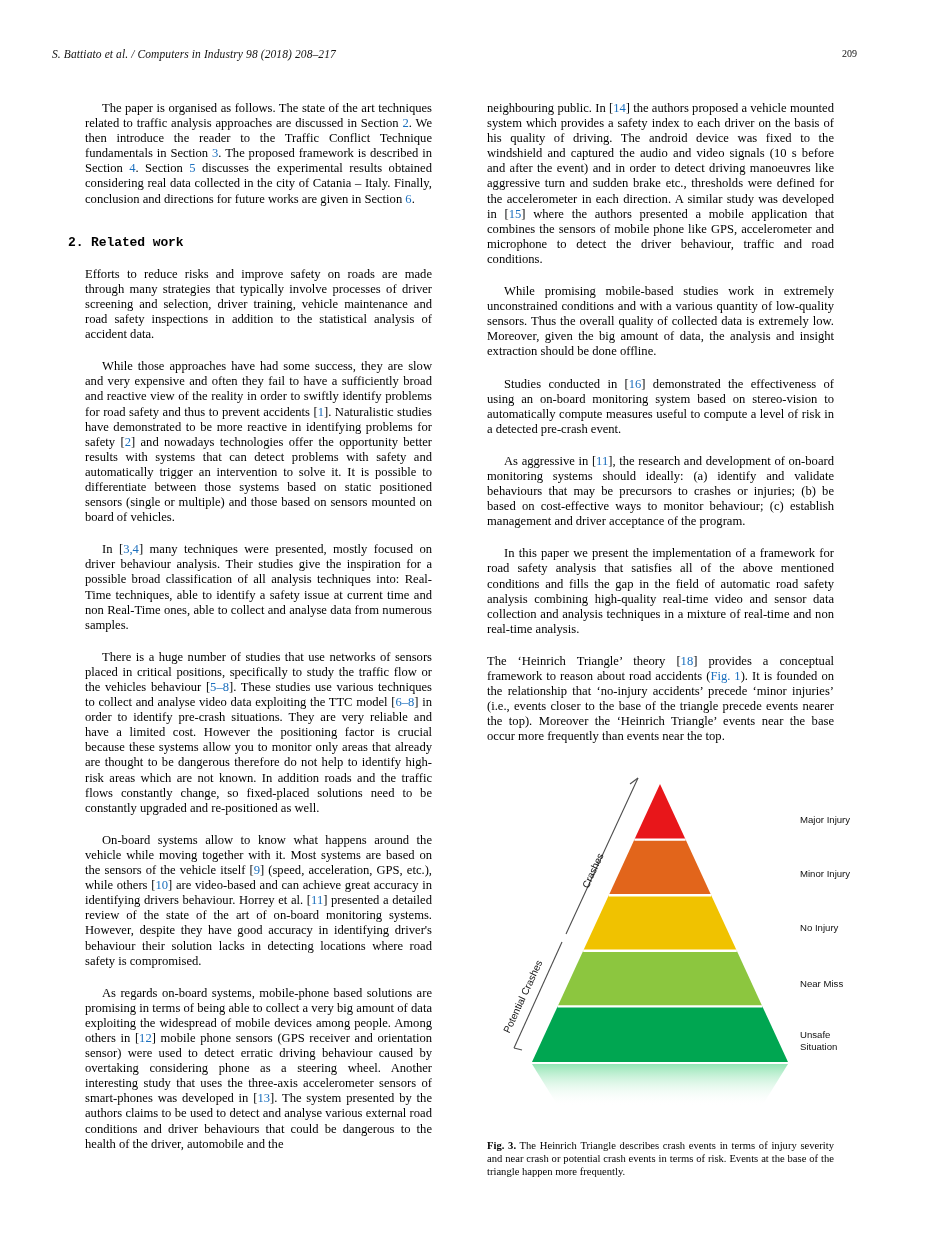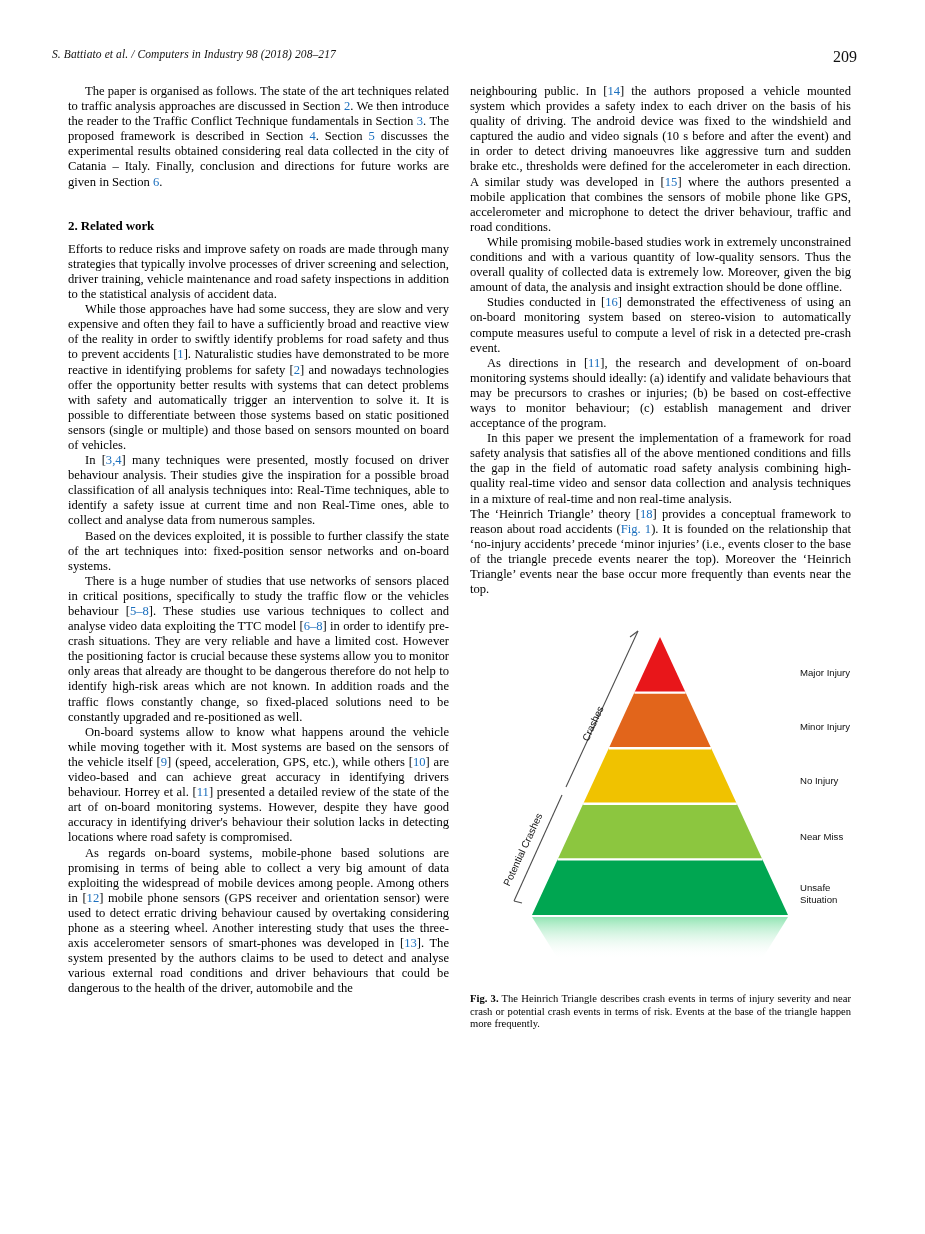--- a/index.html
+++ b/index.html
@@ -29,21 +29,21 @@
     font-size: 11.5px;
     font-style: italic;
     text-align: left;
     color: #111;
     letter-spacing: 0.1px;
   }
   .folio {
     position: absolute;
     right: 68px;
     top: 48px;
-    font-size: 16px;
+    font-size: 10px;
     font-style: normal;
     color: #111;
     text-align: center;
   }
   .rule {
     position: absolute;
     left: 68px;
     top: 70px;
     width: 790px;
     height: 0px;
@@ -56,26 +56,26 @@
     font-size: 12.6px;
     line-height: 15.1px;
     text-align: justify;
     text-justify: inter-word;
     hyphens: auto;
   }
   .col-left { left: 68px; }
   .col-right { left: 470px; }
 
   p {
-    margin: 0;
+    margin: 17px;
     text-indent: 17px;
   }
   p.noindent { text-indent: 0; }
   h2.section {
-    font-family: Liberation Serif, serif;
+    font-family: Liberation Mono, monospace;
     font-size: 13px;
     font-weight: bold;
     margin: 28px 0 9px 0;
     text-align: left;
     text-indent: 0;
     letter-spacing: -0.1px;
   }
   a.ref {
     color: #1a6ebd;
     text-decoration: none;
@@ -127,39 +127,38 @@
     <p><span>The paper is organised as follows. The state of the art techniques related to traffic analysis approaches are discussed in Section </span><a class="ref" href="#">2</a><span>. We then introduce the reader to the Traffic Conflict Technique fundamentals in Section </span><a class="ref" href="#">3</a><span>. The proposed framework is described in Section </span><a class="ref" href="#">4</a><span>. Section </span><a class="ref" href="#">5</a><span> discusses the experimental results obtained considering real data collected in the city of Catania – Italy. Finally, conclusion and directions for future works are given in Section </span><a class="ref" href="#">6</a><span>.</span></p>
 
     <h2 class="section">2. Related work</h2>
 
     <p class="noindent">Efforts to reduce risks and improve safety on roads are made through many strategies that typically involve processes of driver screening and selection, driver training, vehicle maintenance and road safety inspections in addition to the statistical analysis of accident data.</p>
 
     <p><span>While those approaches have had some success, they are slow and very expensive and often they fail to have a sufficiently broad and reactive view of the reality in order to swiftly identify problems for road safety and thus to prevent accidents [</span><a class="ref" href="#">1</a><span>]. Naturalistic studies have demonstrated to be more reactive in identifying problems for safety [</span><a class="ref" href="#">2</a><span>] and nowadays technologies offer the opportunity better results with systems that can detect problems with safety and automatically trigger an intervention to solve it. It is possible to differentiate between those systems based on static positioned sensors (single or multiple) and those based on sensors mounted on board of vehicles.</span></p>
 
     <p><span>In [</span><a class="ref" href="#">3,4</a><span>] many techniques were presented, mostly focused on driver behaviour analysis. Their studies give the inspiration for a possible broad classification of all analysis techniques into: Real-Time techniques, able to identify a safety issue at current time and non Real-Time ones, able to collect and analyse data from numerous samples.</span></p>
 
-    <p>Based on the devices exploited, it is possible to further classify the state of the art techniques into: fixed-position sensor networks and on-board systems.</p>
 
     <p><span>There is a huge number of studies that use networks of sensors placed in critical positions, specifically to study the traffic flow or the vehicles behaviour [</span><a class="ref" href="#">5–8</a><span>]. These studies use various techniques to collect and analyse video data exploiting the TTC model [</span><a class="ref" href="#">6–8</a><span>] in order to identify pre-crash situations. They are very reliable and have a limited cost. However the positioning factor is crucial because these systems allow you to monitor only areas that already are thought to be dangerous therefore do not help to identify high-risk areas which are not known. In addition roads and the traffic flows constantly change, so fixed-placed solutions need to be constantly upgraded and re-positioned as well.</span></p>
 
     <p><span>On-board systems allow to know what happens around the vehicle while moving together with it. Most systems are based on the sensors of the vehicle itself [</span><a class="ref" href="#">9</a><span>] (speed, acceleration, GPS, etc.), while others [</span><a class="ref" href="#">10</a><span>] are video-based and can achieve great accuracy in identifying drivers behaviour. Horrey et al. [</span><a class="ref" href="#">11</a><span>] presented a detailed review of the state of the art of on-board monitoring systems. However, despite they have good accuracy in identifying driver's behaviour their solution lacks in detecting locations where road safety is compromised.</span></p>
 
     <p><span>As regards on-board systems, mobile-phone based solutions are promising in terms of being able to collect a very big amount of data exploiting the widespread of mobile devices among people. Among others in [</span><a class="ref" href="#">12</a><span>] mobile phone sensors (GPS receiver and orientation sensor) were used to detect erratic driving behaviour caused by overtaking considering phone as a steering wheel. Another interesting study that uses the three-axis accelerometer sensors of smart-phones was developed in [</span><a class="ref" href="#">13</a><span>]. The system presented by the authors claims to be used to detect and analyse various external road conditions and driver behaviours that could be dangerous to the health of the driver, automobile and the</span></p>
 
   </div>
 
   <div class="col col-right">
 
     <p class="noindent"><span>neighbouring public. In [</span><a class="ref" href="#">14</a><span>] the authors proposed a vehicle mounted system which provides a safety index to each driver on the basis of his quality of driving. The android device was fixed to the windshield and captured the audio and video signals (10 s before and after the event) and in order to detect driving manoeuvres like aggressive turn and sudden brake etc., thresholds were defined for the accelerometer in each direction. A similar study was developed in [</span><a class="ref" href="#">15</a><span>] where the authors presented a mobile application that combines the sensors of mobile phone like GPS, accelerometer and microphone to detect the driver behaviour, traffic and road conditions.</span></p>
 
     <p>While promising mobile-based studies work in extremely unconstrained conditions and with a various quantity of low-quality sensors. Thus the overall quality of collected data is extremely low. Moreover, given the big amount of data, the analysis and insight extraction should be done offline.</p>
 
     <p><span>Studies conducted in [</span><a class="ref" href="#">16</a><span>] demonstrated the effectiveness of using an on-board monitoring system based on stereo-vision to automatically compute measures useful to compute a level of risk in a detected pre-crash event.</span></p>
 
-    <p><span>As directions in [</span><a class="ref" href="#">11</a><span>], the research and development of on-board monitoring systems should ideally: (a) identify and validate behaviours that may be precursors to crashes or injuries; (b) be based on cost-effective ways to monitor behaviour; (c) establish management and driver acceptance of the program.</span></p>
+    <p><span>As aggressive in [</span><a class="ref" href="#">11</a><span>], the research and development of on-board monitoring systems should ideally: (a) identify and validate behaviours that may be precursors to crashes or injuries; (b) be based on cost-effective ways to monitor behaviour; (c) establish management and driver acceptance of the program.</span></p>
 
     <p>In this paper we present the implementation of a framework for road safety analysis that satisfies all of the above mentioned conditions and fills the gap in the field of automatic road safety analysis combining high-quality real-time video and sensor data collection and analysis techniques in a mixture of real-time and non real-time analysis.</p>
 
 
     <p class="noindent"><span>The ‘Heinrich Triangle’ theory [</span><a class="ref" href="#">18</a><span>] provides a conceptual framework to reason about road accidents (</span><a class="ref" href="#">Fig. 1</a><span>). It is founded on the relationship that ‘no-injury accidents’ precede ‘minor injuries’ (i.e., events closer to the base of the triangle precede events nearer the top). Moreover the ‘Heinrich Triangle’ events near the base occur more frequently than events near the top.</span></p>
 
     <div class="figwrap">
       <div class="figure">
         <svg class="pyr-svg" width="381" height="370" viewBox="0 0 381 370" xmlns="http://www.w3.org/2000/svg">
 

